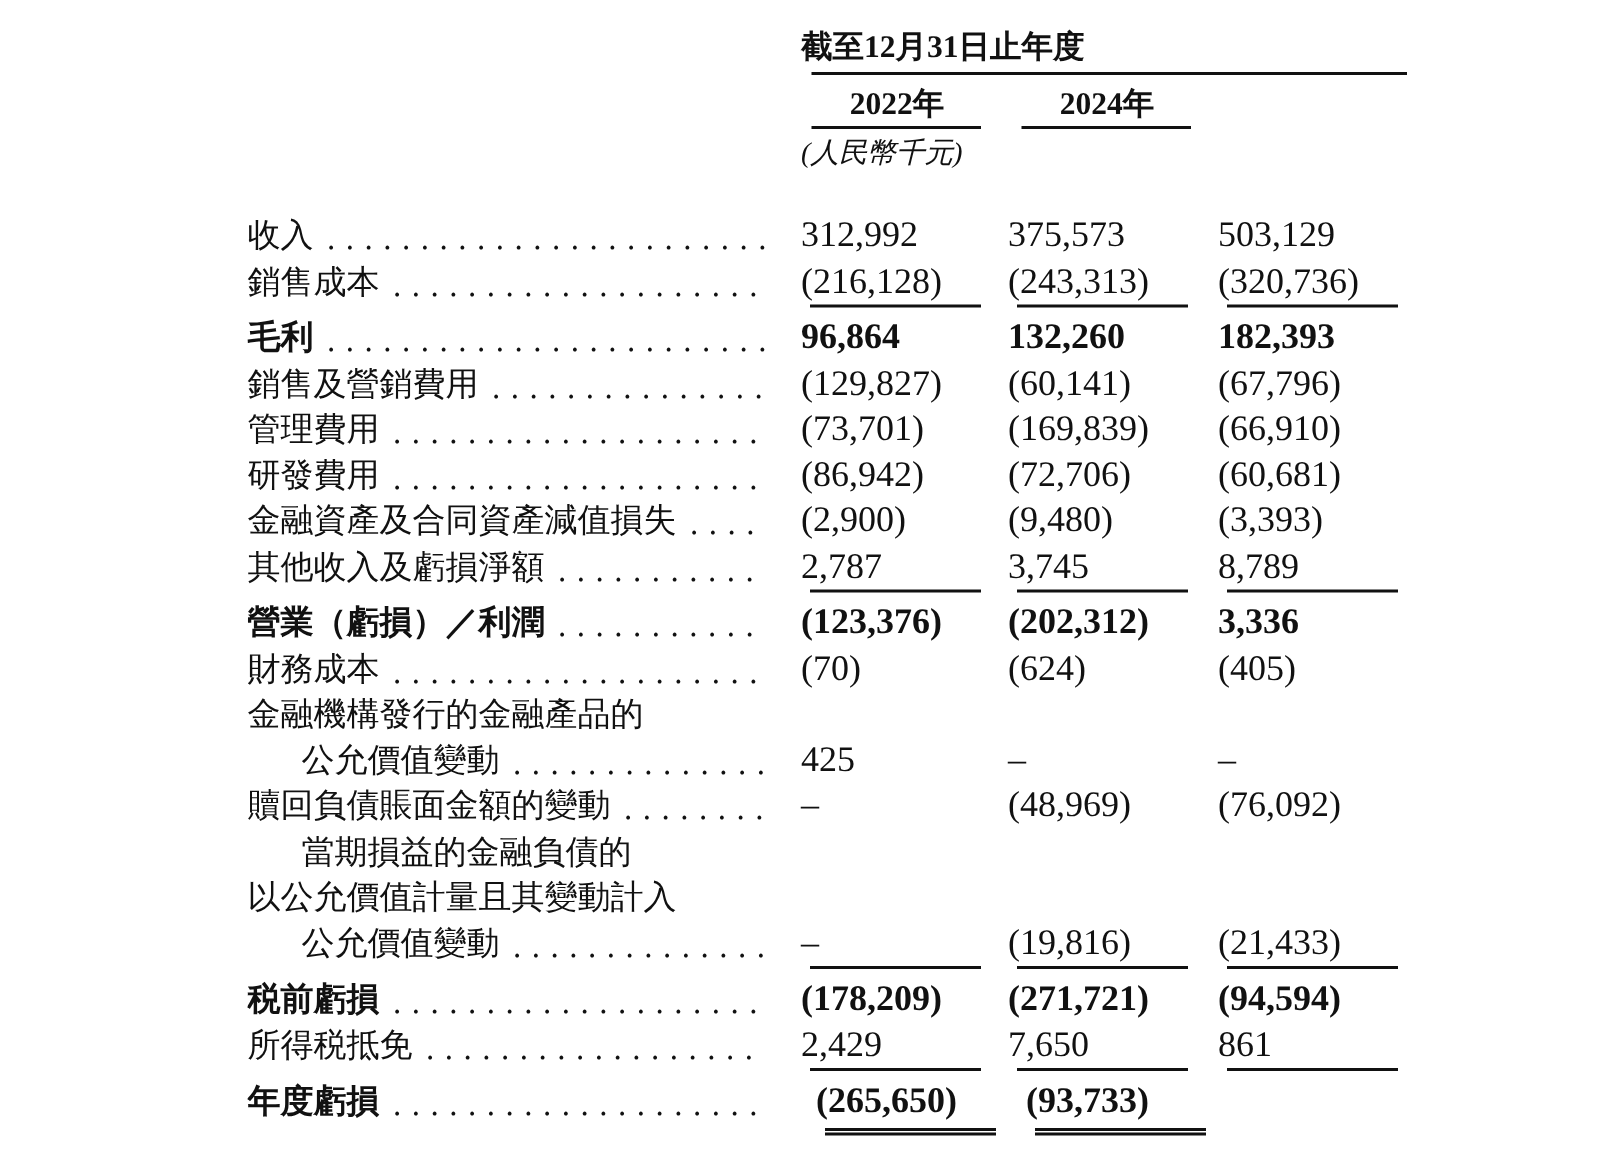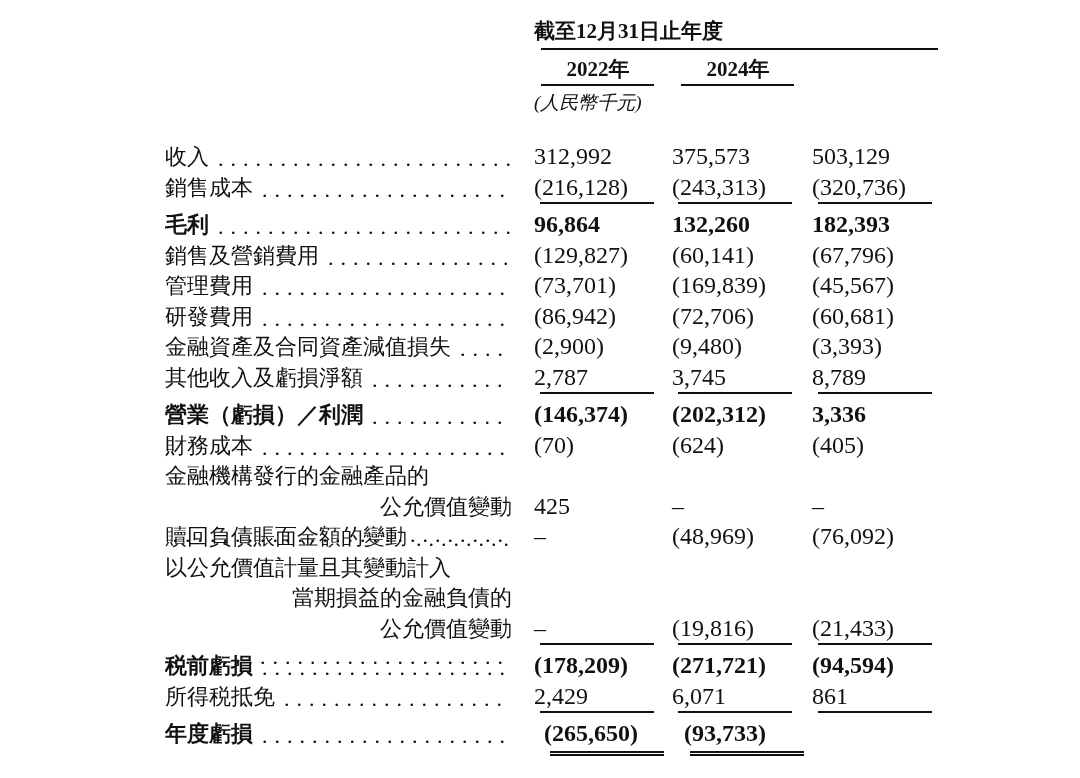--- a/index.html
+++ b/index.html
@@ -19,21 +19,21 @@
   .yearcell.c1 { margin-left:10px; }
   .yearcell.c2 { margin-left:12px; }
   .yearcell::after { content:""; position:absolute; left:7px; right:8px; bottom:0; border-top:2px solid #111; }
   .unit-note { text-align:left; font-style:italic; font-size:19px; line-height:26px; margin-top:4px; }
 
   .rows { margin-top:26px; }
   .row { display:flex; align-items:baseline; height:30.5px; }
   .labelwrap { display:flex; align-items:flex-end; width:347px; margin-right:22px; overflow:hidden; }
   .rowlabel { font-size:22px; white-space:nowrap; }
   .row.bold .rowlabel, .row.bold .cell { font-weight:700;font-family:Liberation Serif, serif; }
-  .labelwrap.indent { padding-left:36px; width:311px;flex-direction:column; }
+  .labelwrap.indent { padding-left:36px; width:311px; }
   .leader { flex:1 1 auto; overflow:hidden; white-space:nowrap; margin:0 2px 0 9px; font-weight:400; }
   .leader::after {
     content:"...................................................................";
     font-size:22px; letter-spacing:7px; color:#111;
   }
   .row.no-dots .leader::after { content:""; }
 
   .cell { position:relative; width:128px; text-align:left; font-size:24px; white-space:nowrap; }
   .cell.c1 { margin-left:10px; }
   .cell.c2 { margin-left:12px; }
@@ -106,21 +106,21 @@
         <div class="cell c2">(67,796)</div>
       </div>
 
       <div class="row">
         <div class="labelwrap">
           <span class="rowlabel">管理費用</span>
           <span class="leader"></span>
         </div>
         <div class="cell c0">(73,701)</div>
         <div class="cell c1">(169,839)</div>
-        <div class="cell c2">(45,567)</div>
+        <div class="cell c2">(66,910)</div>
       </div>
 
       <div class="row">
         <div class="labelwrap">
           <span class="rowlabel">研發費用</span>
           <span class="leader"></span>
         </div>
         <div class="cell c0">(86,942)</div>
         <div class="cell c1">(72,706)</div>
         <div class="cell c2">(60,681)</div>
@@ -144,21 +144,21 @@
         <div class="cell c0 pos">2,787</div>
         <div class="cell c1 pos">3,745</div>
         <div class="cell c2 pos">8,789</div>
       </div>
 
       <div class="row bold">
         <div class="labelwrap">
           <span class="rowlabel">營業（虧損）／利潤</span>
           <span class="leader"></span>
         </div>
-        <div class="cell c0">(146,374)</div>
+        <div class="cell c0">(123,376)</div>
         <div class="cell c1">(202,312)</div>
         <div class="cell c2 pos">3,336</div>
       </div>
 
       <div class="row">
         <div class="labelwrap">
           <span class="rowlabel">財務成本</span>
           <span class="leader"></span>
         </div>
         <div class="cell c0">(70)</div>
@@ -190,32 +190,32 @@
         <div class="labelwrap">
           <span class="rowlabel">贖回負債賬面金額的變動</span>
           <span class="leader"></span>
         </div>
         <div class="cell c0 pos">–</div>
         <div class="cell c1">(48,969)</div>
         <div class="cell c2">(76,092)</div>
       </div>
 
       <div class="row no-dots">
-        <div class="labelwrap">
-          <span class="rowlabel">以公允價值計量且其變動計入</span>
+        <div class="labelwrap indent">
+          <span class="rowlabel">當期損益的金融負債的</span>
           <span class="leader"></span>
         </div>
         <div class="cell c0"></div>
         <div class="cell c1"></div>
         <div class="cell c2"></div>
       </div>
 
       <div class="row no-dots">
-        <div class="labelwrap indent">
-          <span class="rowlabel">當期損益的金融負債的</span>
+        <div class="labelwrap">
+          <span class="rowlabel">以公允價值計量且其變動計入</span>
           <span class="leader"></span>
         </div>
         <div class="cell c0"></div>
         <div class="cell c1"></div>
         <div class="cell c2"></div>
       </div>
 
       <div class="row rule-single">
         <div class="labelwrap indent">
           <span class="rowlabel">公允價值變動</span>
@@ -235,21 +235,21 @@
         <div class="cell c1">(271,721)</div>
         <div class="cell c2">(94,594)</div>
       </div>
 
       <div class="row rule-single">
         <div class="labelwrap">
           <span class="rowlabel">所得税抵免</span>
           <span class="leader"></span>
         </div>
         <div class="cell c0 pos">2,429</div>
-        <div class="cell c1 pos">6,071</div>
+        <div class="cell c1 pos">7,650</div>
         <div class="cell c2 pos">861</div>
       </div>
 
       <div class="row bold rule-double">
         <div class="labelwrap">
           <span class="rowlabel">年度虧損</span>
           <span class="leader"></span>
         </div>
         <div class="cell c1">(265,650)</div>
         <div class="cell c2">(93,733)</div>

